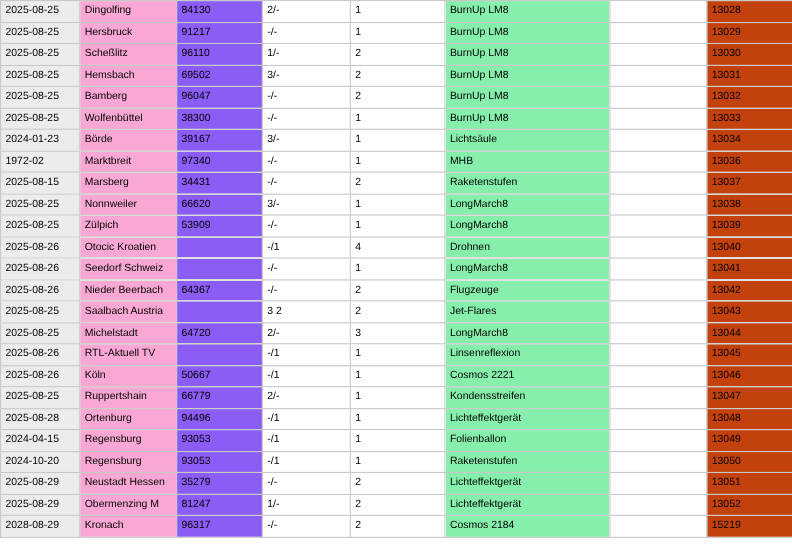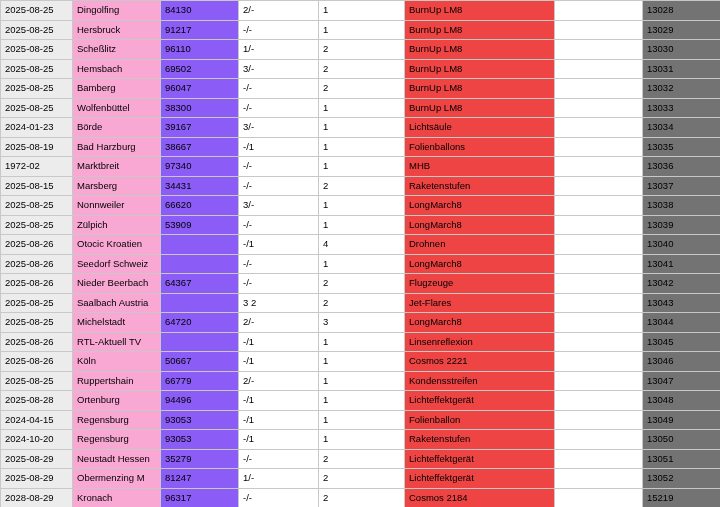--- a/index.html
+++ b/index.html
@@ -39,23 +39,23 @@
   col.c-count  { width: 86px; }
   col.c-type   { width: 150px; }
   col.c-note   { width: 88px; }
   col.c-id     { width: 78px; }
 
   td.date   { background: #ececec; }
   td.place  { background: #f9a8d4; }
   td.num    { background: #8b5cf6; }
   td.code   { background: #ffffff; }
   td.count  { background: #ffffff; }
-  td.type   { background: #ef4444; margin-top: 15px; }
+  td.type   { background: #86efac; margin-top: 15px; }
   td.note   { background: #ffffff; }
-  td.id     { background: #737373; }
+  td.id     { background: #c2410c; }
 </style>
 </head>
 <body>
 
 <table class="grid">
   <colgroup>
     <col class="c-date">
       <col class="c-place">
       <col class="c-num">
       <col class="c-code">
@@ -129,30 +129,20 @@
         <td class="date">2024-01-23</td>
         <td class="place">Börde</td>
         <td class="num">39167</td>
         <td class="code">3/-</td>
         <td class="count">1</td>
         <td class="type">Lichtsäule</td>
         <td class="note"></td>
         <td class="id">13034</td>
       </tr>
       <tr>
-        <td class="date">2025-08-19</td>
-        <td class="place">Bad Harzburg</td>
-        <td class="num">38667</td>
-        <td class="code">-/1</td>
-        <td class="count">1</td>
-        <td class="type">Folienballons</td>
-        <td class="note"></td>
-        <td class="id">13035</td>
-      </tr>
-      <tr>
         <td class="date">1972-02</td>
         <td class="place">Marktbreit</td>
         <td class="num">97340</td>
         <td class="code">-/-</td>
         <td class="count">1</td>
         <td class="type">MHB</td>
         <td class="note"></td>
         <td class="id">13036</td>
       </tr>
       <tr>

